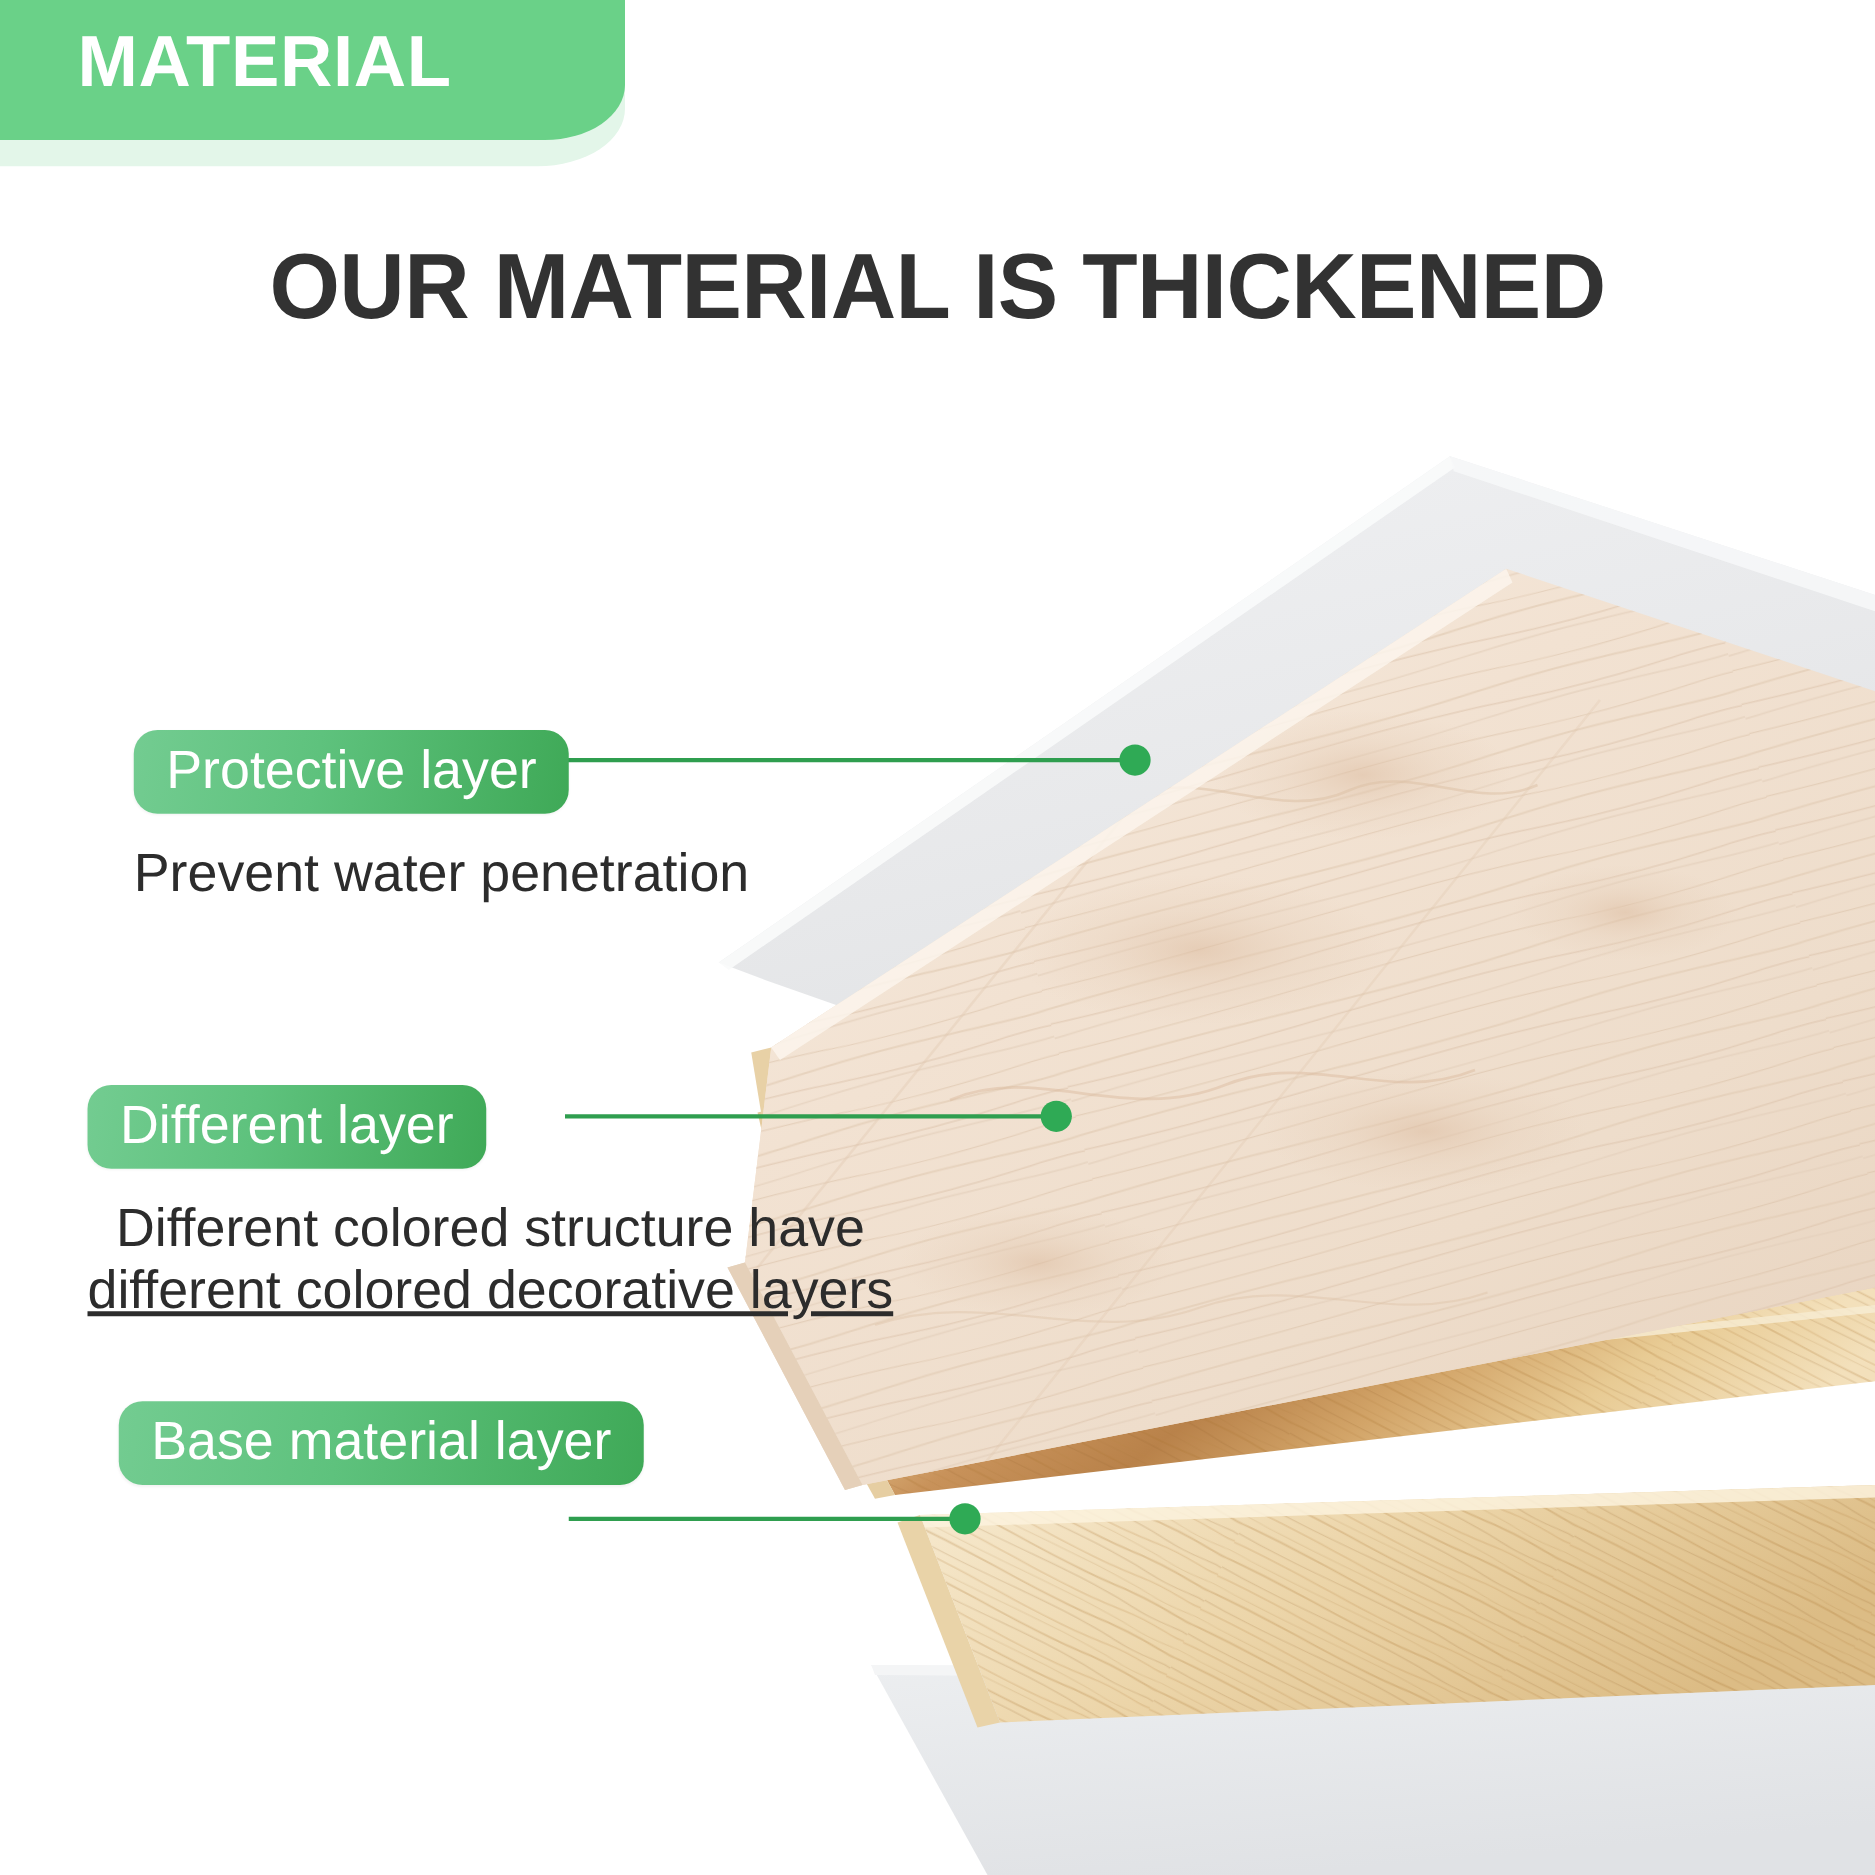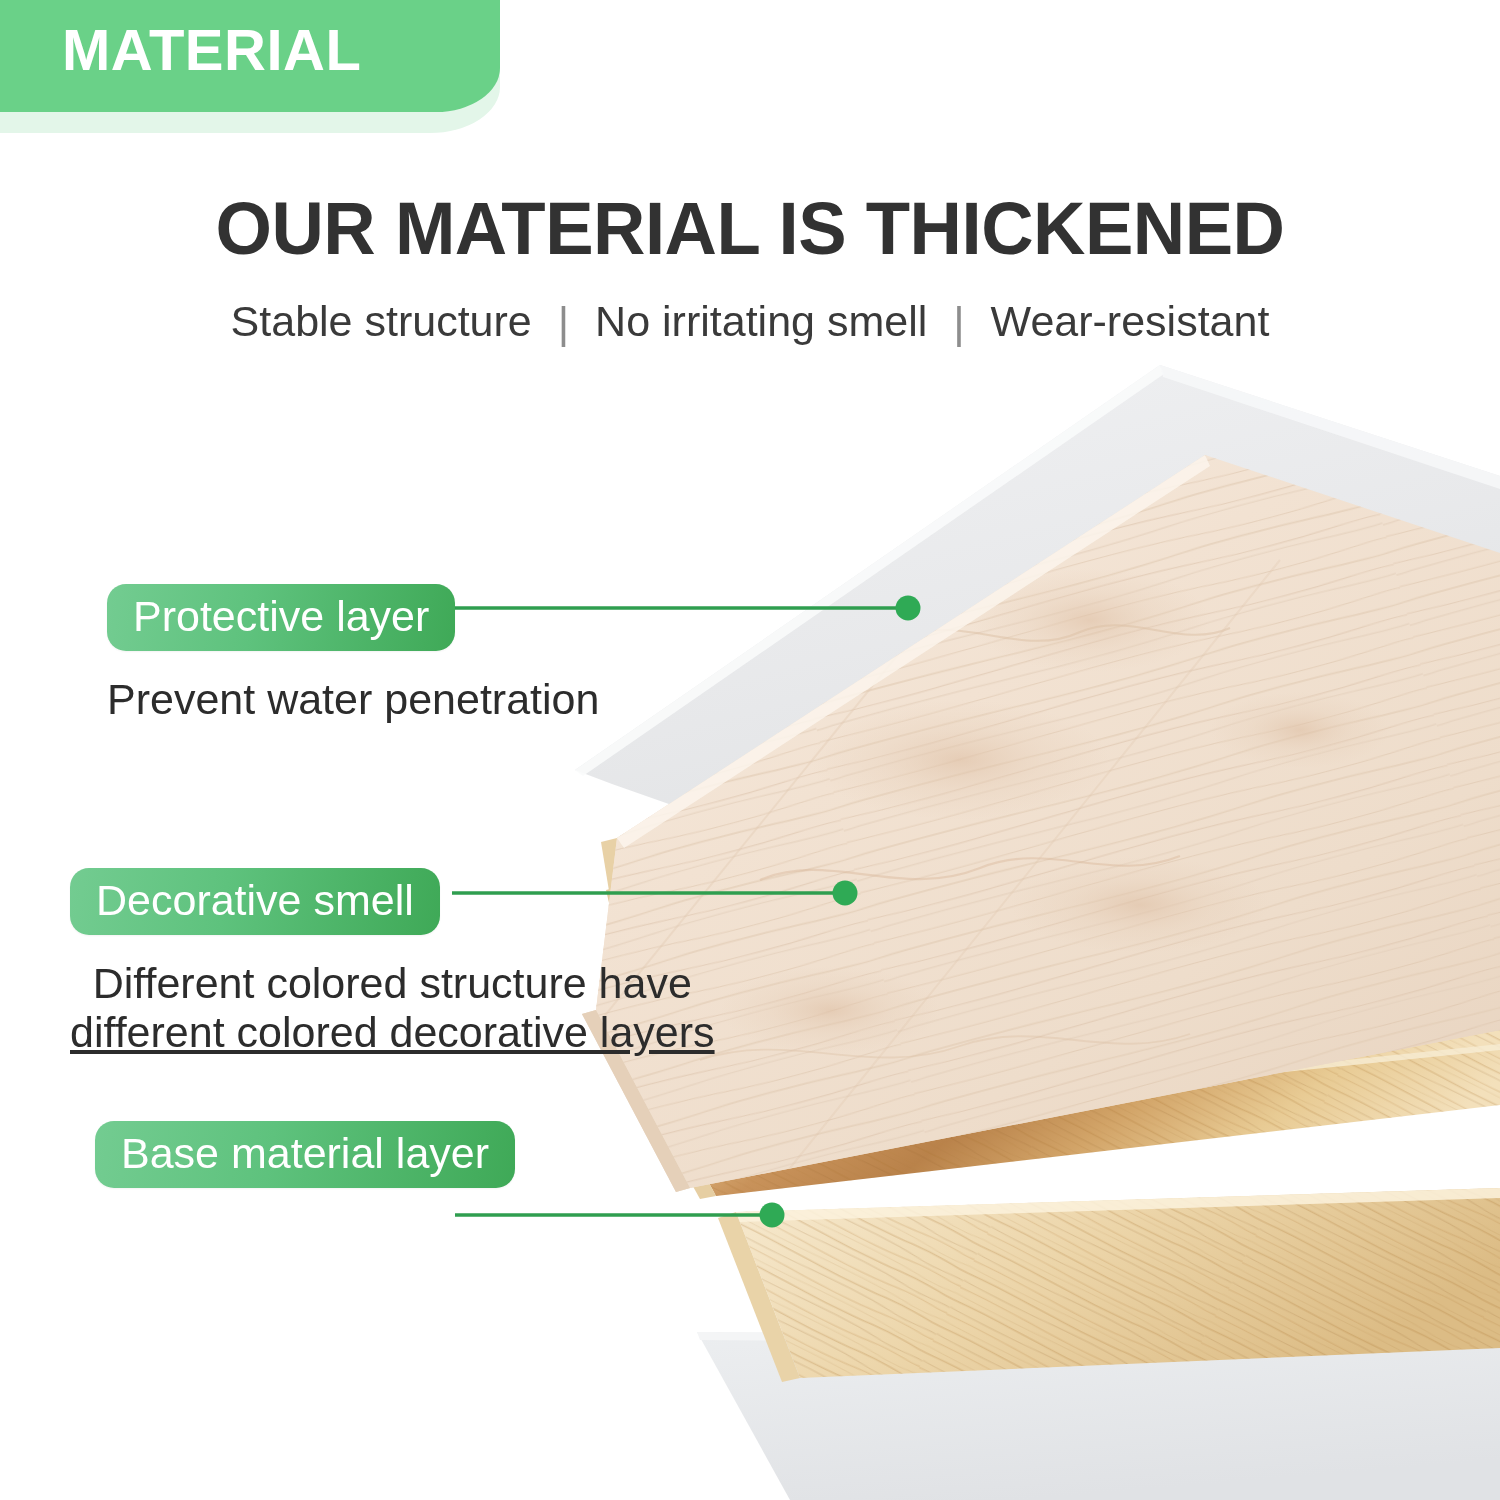--- a/index.html
+++ b/index.html
@@ -308,37 +308,30 @@
       <circle cx="772" cy="1215" r="12.5" fill="#2faa55"></circle>
     </g>
   </svg>
 
   <div id="banner-shadow"></div>
   <div id="banner"></div>
   <div id="banner-label">MATERIAL</div>
 
   <div id="headline">OUR MATERIAL IS THICKENED</div>
 
-  <div id="subheadline">
-    <span>Stable structure</span>
-    <span class="sep">|</span>
-    <span>No irritating smell</span>
-    <span class="sep">|</span>
-    <span>Wear-resistant</span>
-  </div>
 
   <div class="callout" id="callout-protective">
     <div class="pill">Protective layer</div>
     <div class="desc">
       <span>Prevent water penetration</span>
     </div>
   </div>
 
   <div class="callout" id="callout-decorative">
-    <div class="pill">Decorative smell</div>
+    <div class="pill">Different layer</div>
     <div class="desc">
       <span>Different colored structure have</span>
       <span class="l2">different colored decorative layers</span>
     </div>
   </div>
 
   <div class="callout" id="callout-base">
     <div class="pill">Base material layer</div>
   </div>
 

